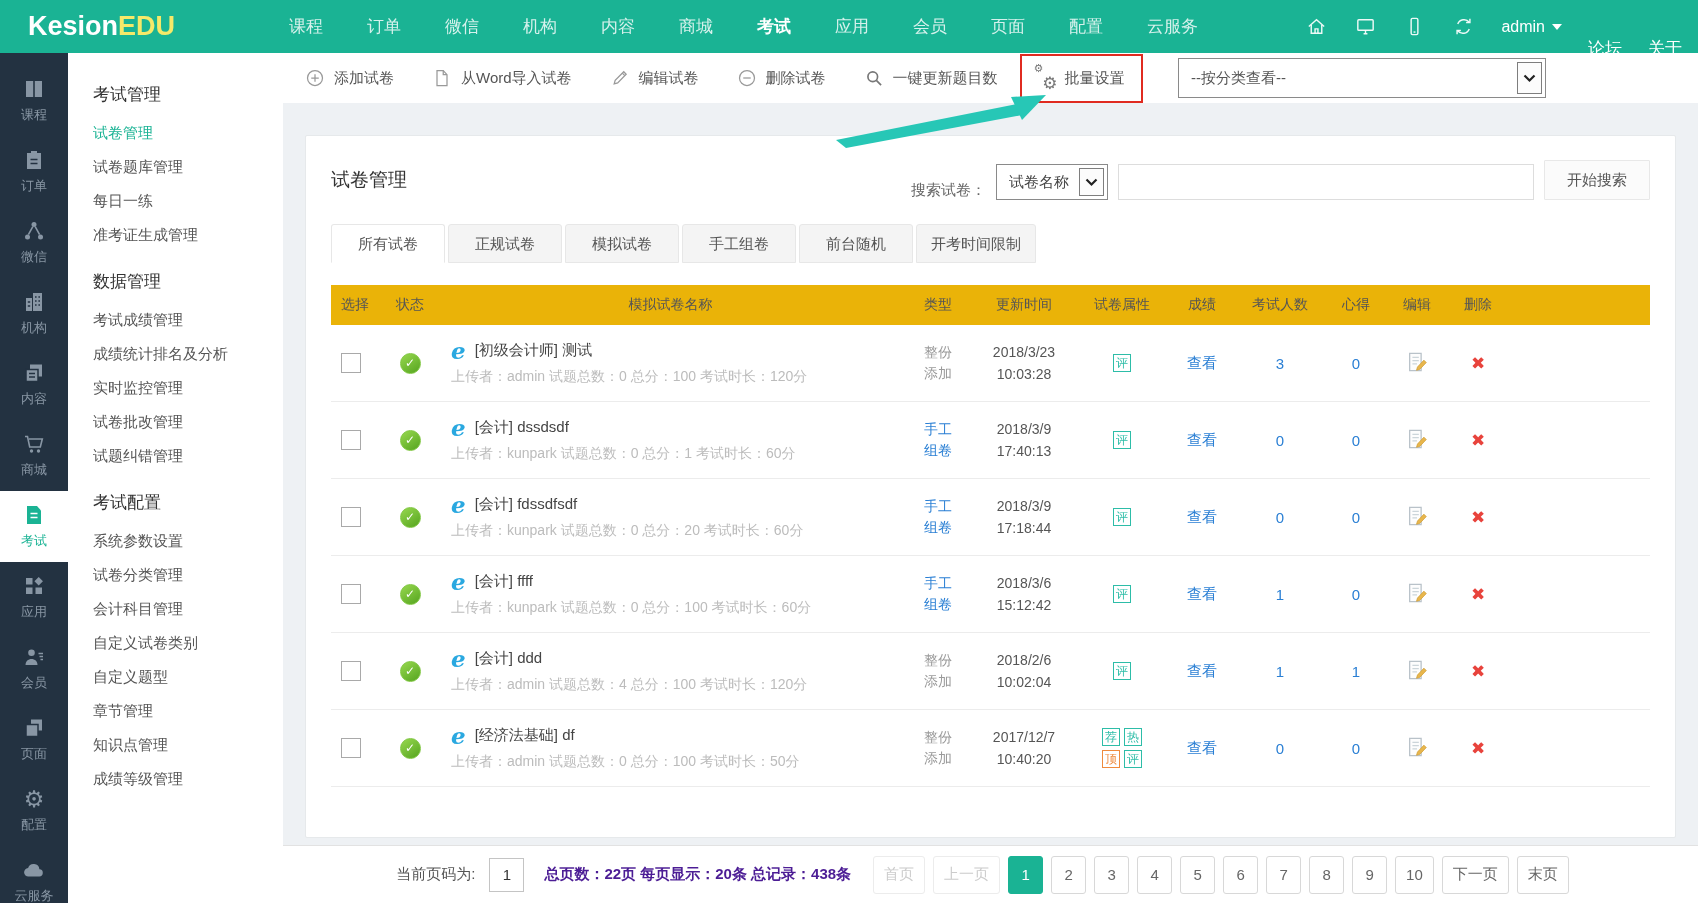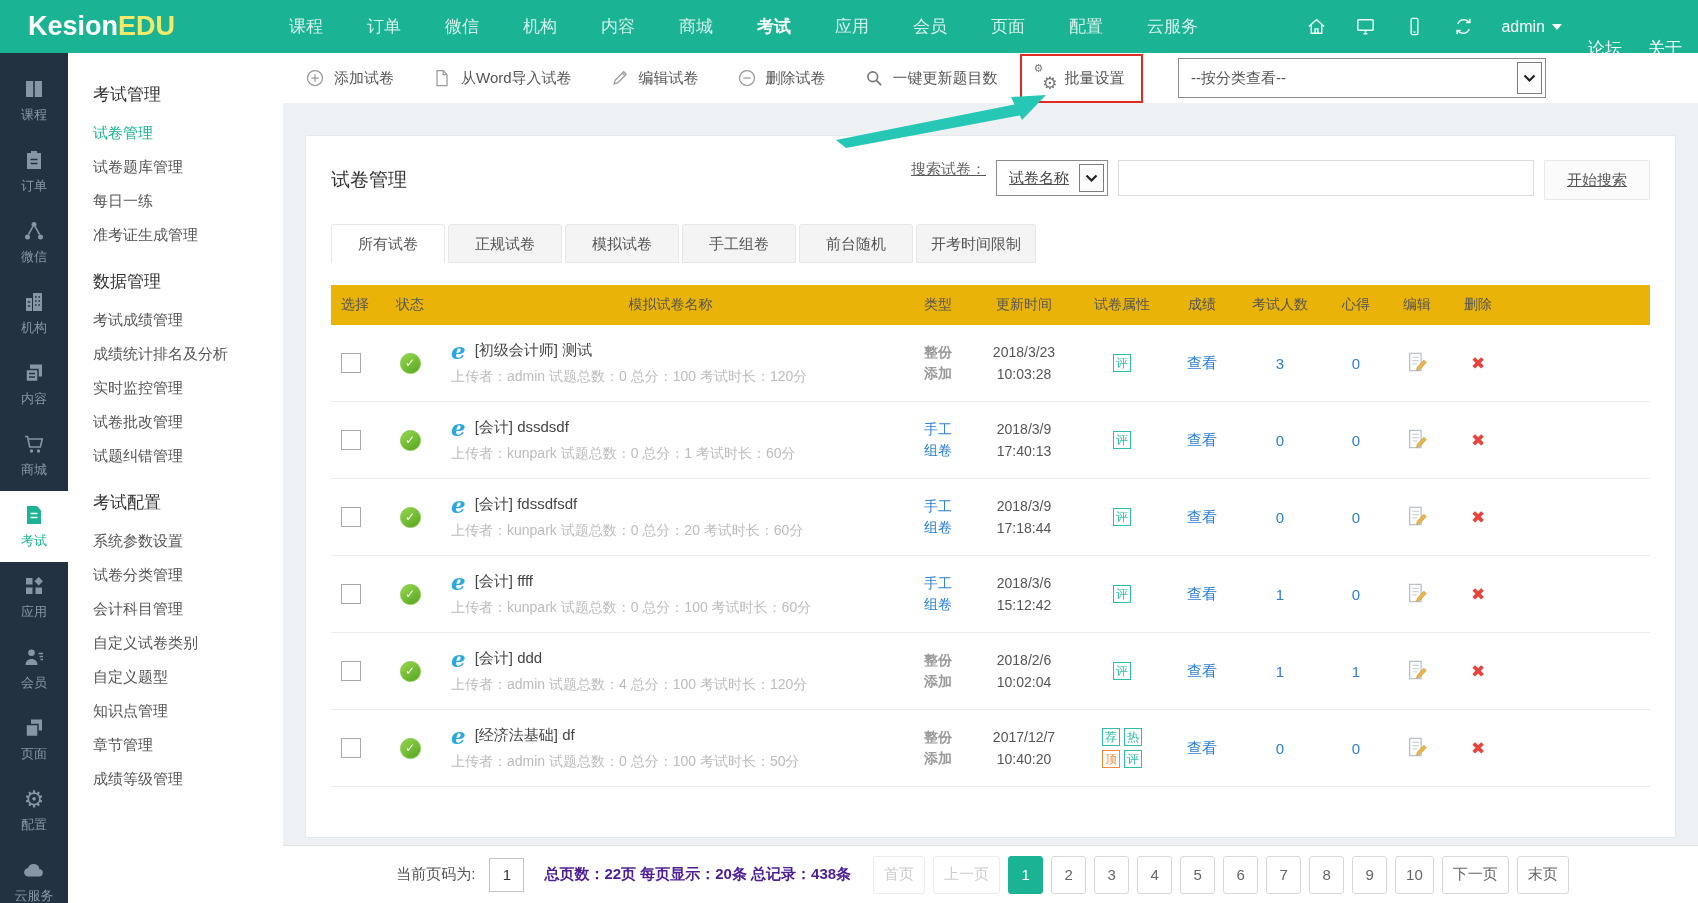--- a/index.html
+++ b/index.html
@@ -57,21 +57,21 @@
 .win-select{display:flex;align-items:stretch;border:1px solid #8a8a8a;background:#fff;cursor:pointer;}
 .win-select .txt{flex:1;display:flex;align-items:center;padding-left:12px;font-size:15px;color:#444;}
 .arrow-box{width:25px;margin:3px;border:1px solid #7e7e7e;background:#fcfcfc;display:flex;align-items:center;justify-content:center;}
 .filter-select{width:368px;height:40px;}
 .filter-select .txt{color:#555;}
 
 
 .card{position:absolute;left:305px;top:135px;width:1371px;bottom:65px;background:#fff;border:1px solid #e6e9eb;border-radius:2px;z-index:5;padding:0 25px;overflow:hidden;}
 .card-head{display:flex;align-items:center;justify-content:space-between;padding:24px 0 16px;}
 .panel-title{font-size:19px;color:#333;}
-.search-group{display:flex;align-items:flex-start;gap:10px;text-decoration:underline;}
+.search-group{display:flex;align-items:flex-end;gap:10px;}
 .search-label{font-size:15px;color:#666;}
 .search-select{width:112px;height:36px;}
 .search-input{width:416px;height:36px;border:1px solid #ddd;font-size:15px;padding:0 10px;outline:none;color:#333;}
 .search-btn{width:106px;height:40px;background:#fbfbfb;border:1px solid #e8e8e8;border-radius:1px;font-size:15px;color:#555;cursor:pointer;font-family:inherit;}
 
 .tabs{display:flex;gap:3px;margin-top:8px;}
 .tab{min-width:114px;height:39px;line-height:37px;text-align:center;background:#f4f4f4;border:1px solid #e7e7e7;border-radius:3px 3px 0 0;font-size:15px;color:#555;cursor:pointer;padding:0 14px;}
 .tab.active{background:#fff;border-bottom-color:#fff;}
 
 
@@ -90,21 +90,21 @@
 .col-del{width:64px;text-align:center;}
 .col-pad{width:140px;}
 .checkbox{width:20px;height:20px;border:1px solid #a9a9a9;background:#fff;cursor:pointer;}
 .status-ok{width:21px;height:21px;border-radius:50%;background:linear-gradient(145deg,#97d84f,#55a41f);border:1px solid #7ec63f;color:#fff;font-size:12px;font-weight:bold;display:inline-flex;align-items:center;justify-content:center;}
 .cell-name{text-align:left;display:flex;flex-direction:column;gap:7px;padding-left:14px;}
 .name-line{display:flex;align-items:center;gap:9px;}
 .ie{color:#2aa8e0;font-family:"DejaVu Serif","Liberation Serif",serif;font-style:italic;font-weight:bold;font-size:23px;line-height:20px;}
 .row-title{font-size:15px;color:#444;cursor:pointer;}
 .row-meta{font-size:14px;color:#bcbcbc;}
 .type-lines{line-height:21px;}
-.type-lines.plain{color:#9a9a9a;font-weight:bold;}
+.type-lines.plain{color:#9a9a9a;}
 .type-lines.link{color:var(--link);cursor:pointer;}
 .cell-date{color:#555;line-height:22px;}
 .badge{display:inline-block;min-width:18px;height:18px;line-height:17px;font-size:12px;border:1px solid;padding:0 1px;}
 .badge.teal{color:var(--badge-teal);border-color:var(--badge-teal);}
 .badge.orange{color:var(--badge-orange);border-color:var(--badge-orange);}
 .badge-grid{display:inline-grid;grid-template-columns:auto auto;gap:4px;justify-items:center;}
 .view-link{color:var(--link);font-size:15px;cursor:pointer;}
 .num{color:var(--link);font-size:15px;cursor:pointer;}
 .edit-svg{cursor:pointer;}
 .del-icon{color:var(--danger);font-size:17px;font-weight:bold;cursor:pointer;}
@@ -279,22 +279,22 @@
   </div>
   <div class="sec">
     <div class="sec-header">考试配置</div>
     <div>
 
     <div class="menu-item">系统参数设置</div>
         <div class="menu-item">试卷分类管理</div>
         <div class="menu-item">会计科目管理</div>
         <div class="menu-item">自定义试卷类别</div>
         <div class="menu-item">自定义题型</div>
+        <div class="menu-item">章节管理</div>
         <div class="menu-item">知识点管理</div>
-        <div class="menu-item">章节管理</div>
         <div class="menu-item">成绩等级管理</div>
       </div>
   </div>
 </div>
 
 <div class="toolbar">
   <div class="tool-btn">
     <span class="tb-icon">
         <svg viewBox="0 0 24 24">
           <circle cx="12" cy="12" r="9"></circle>

